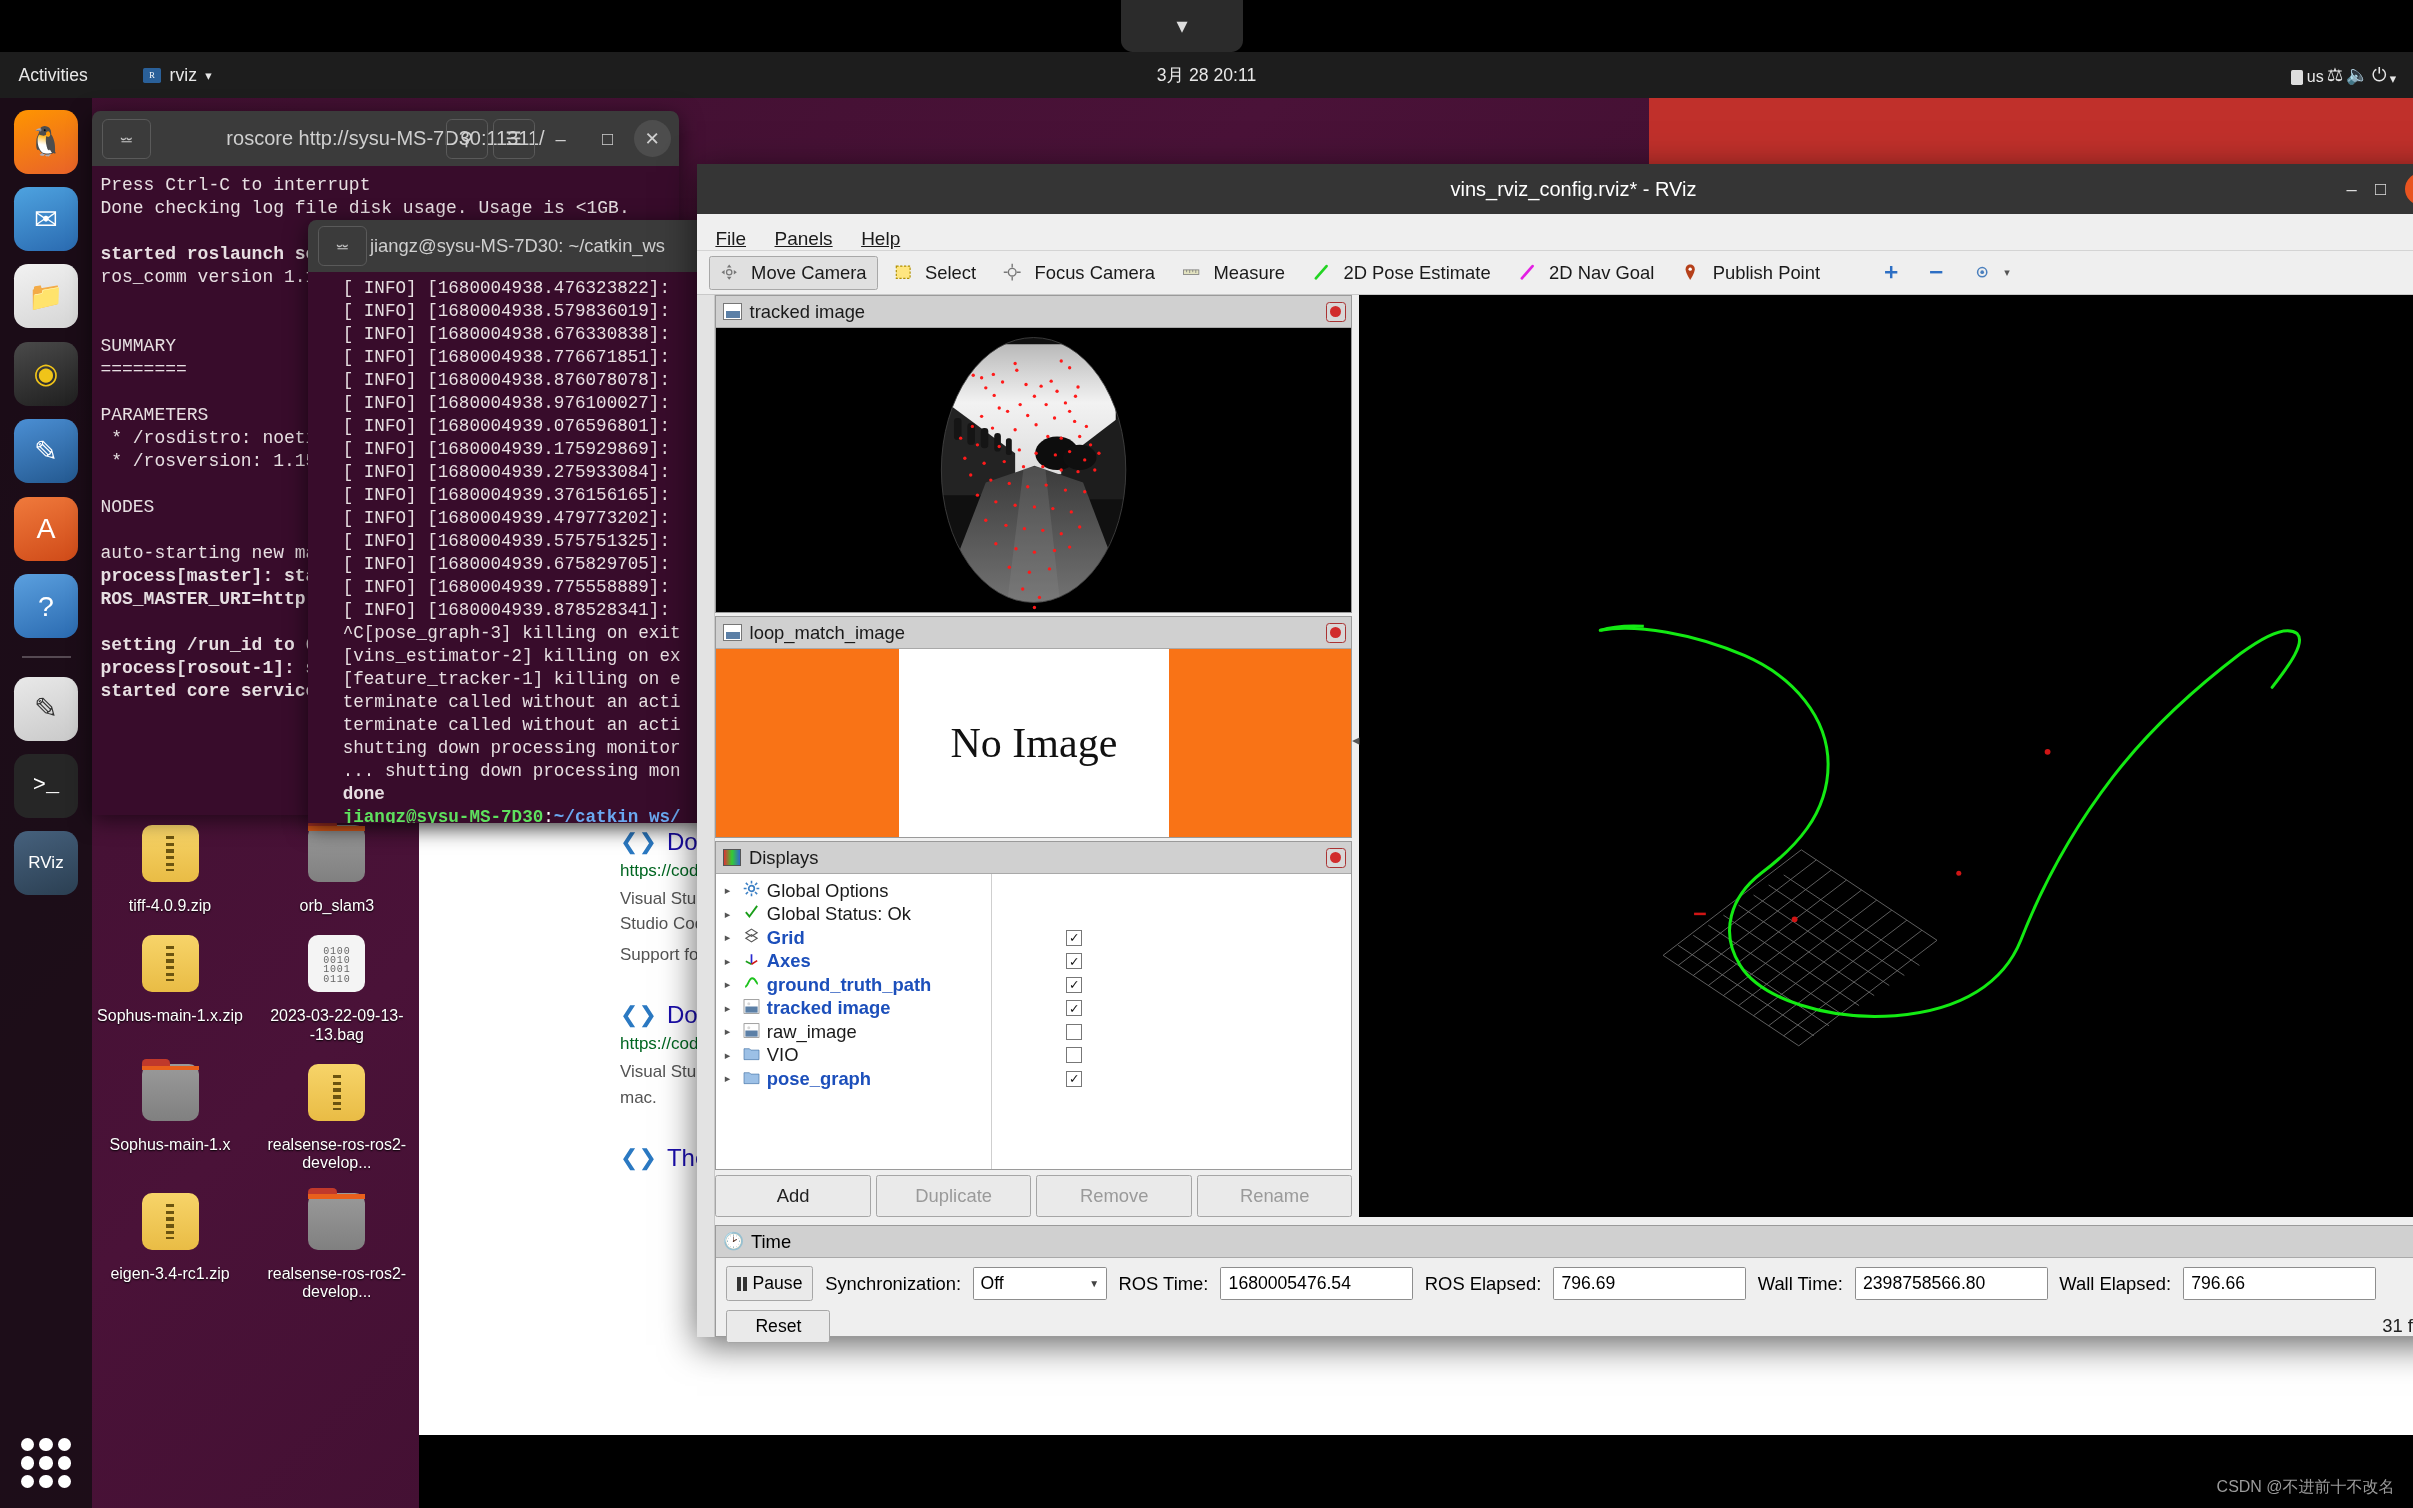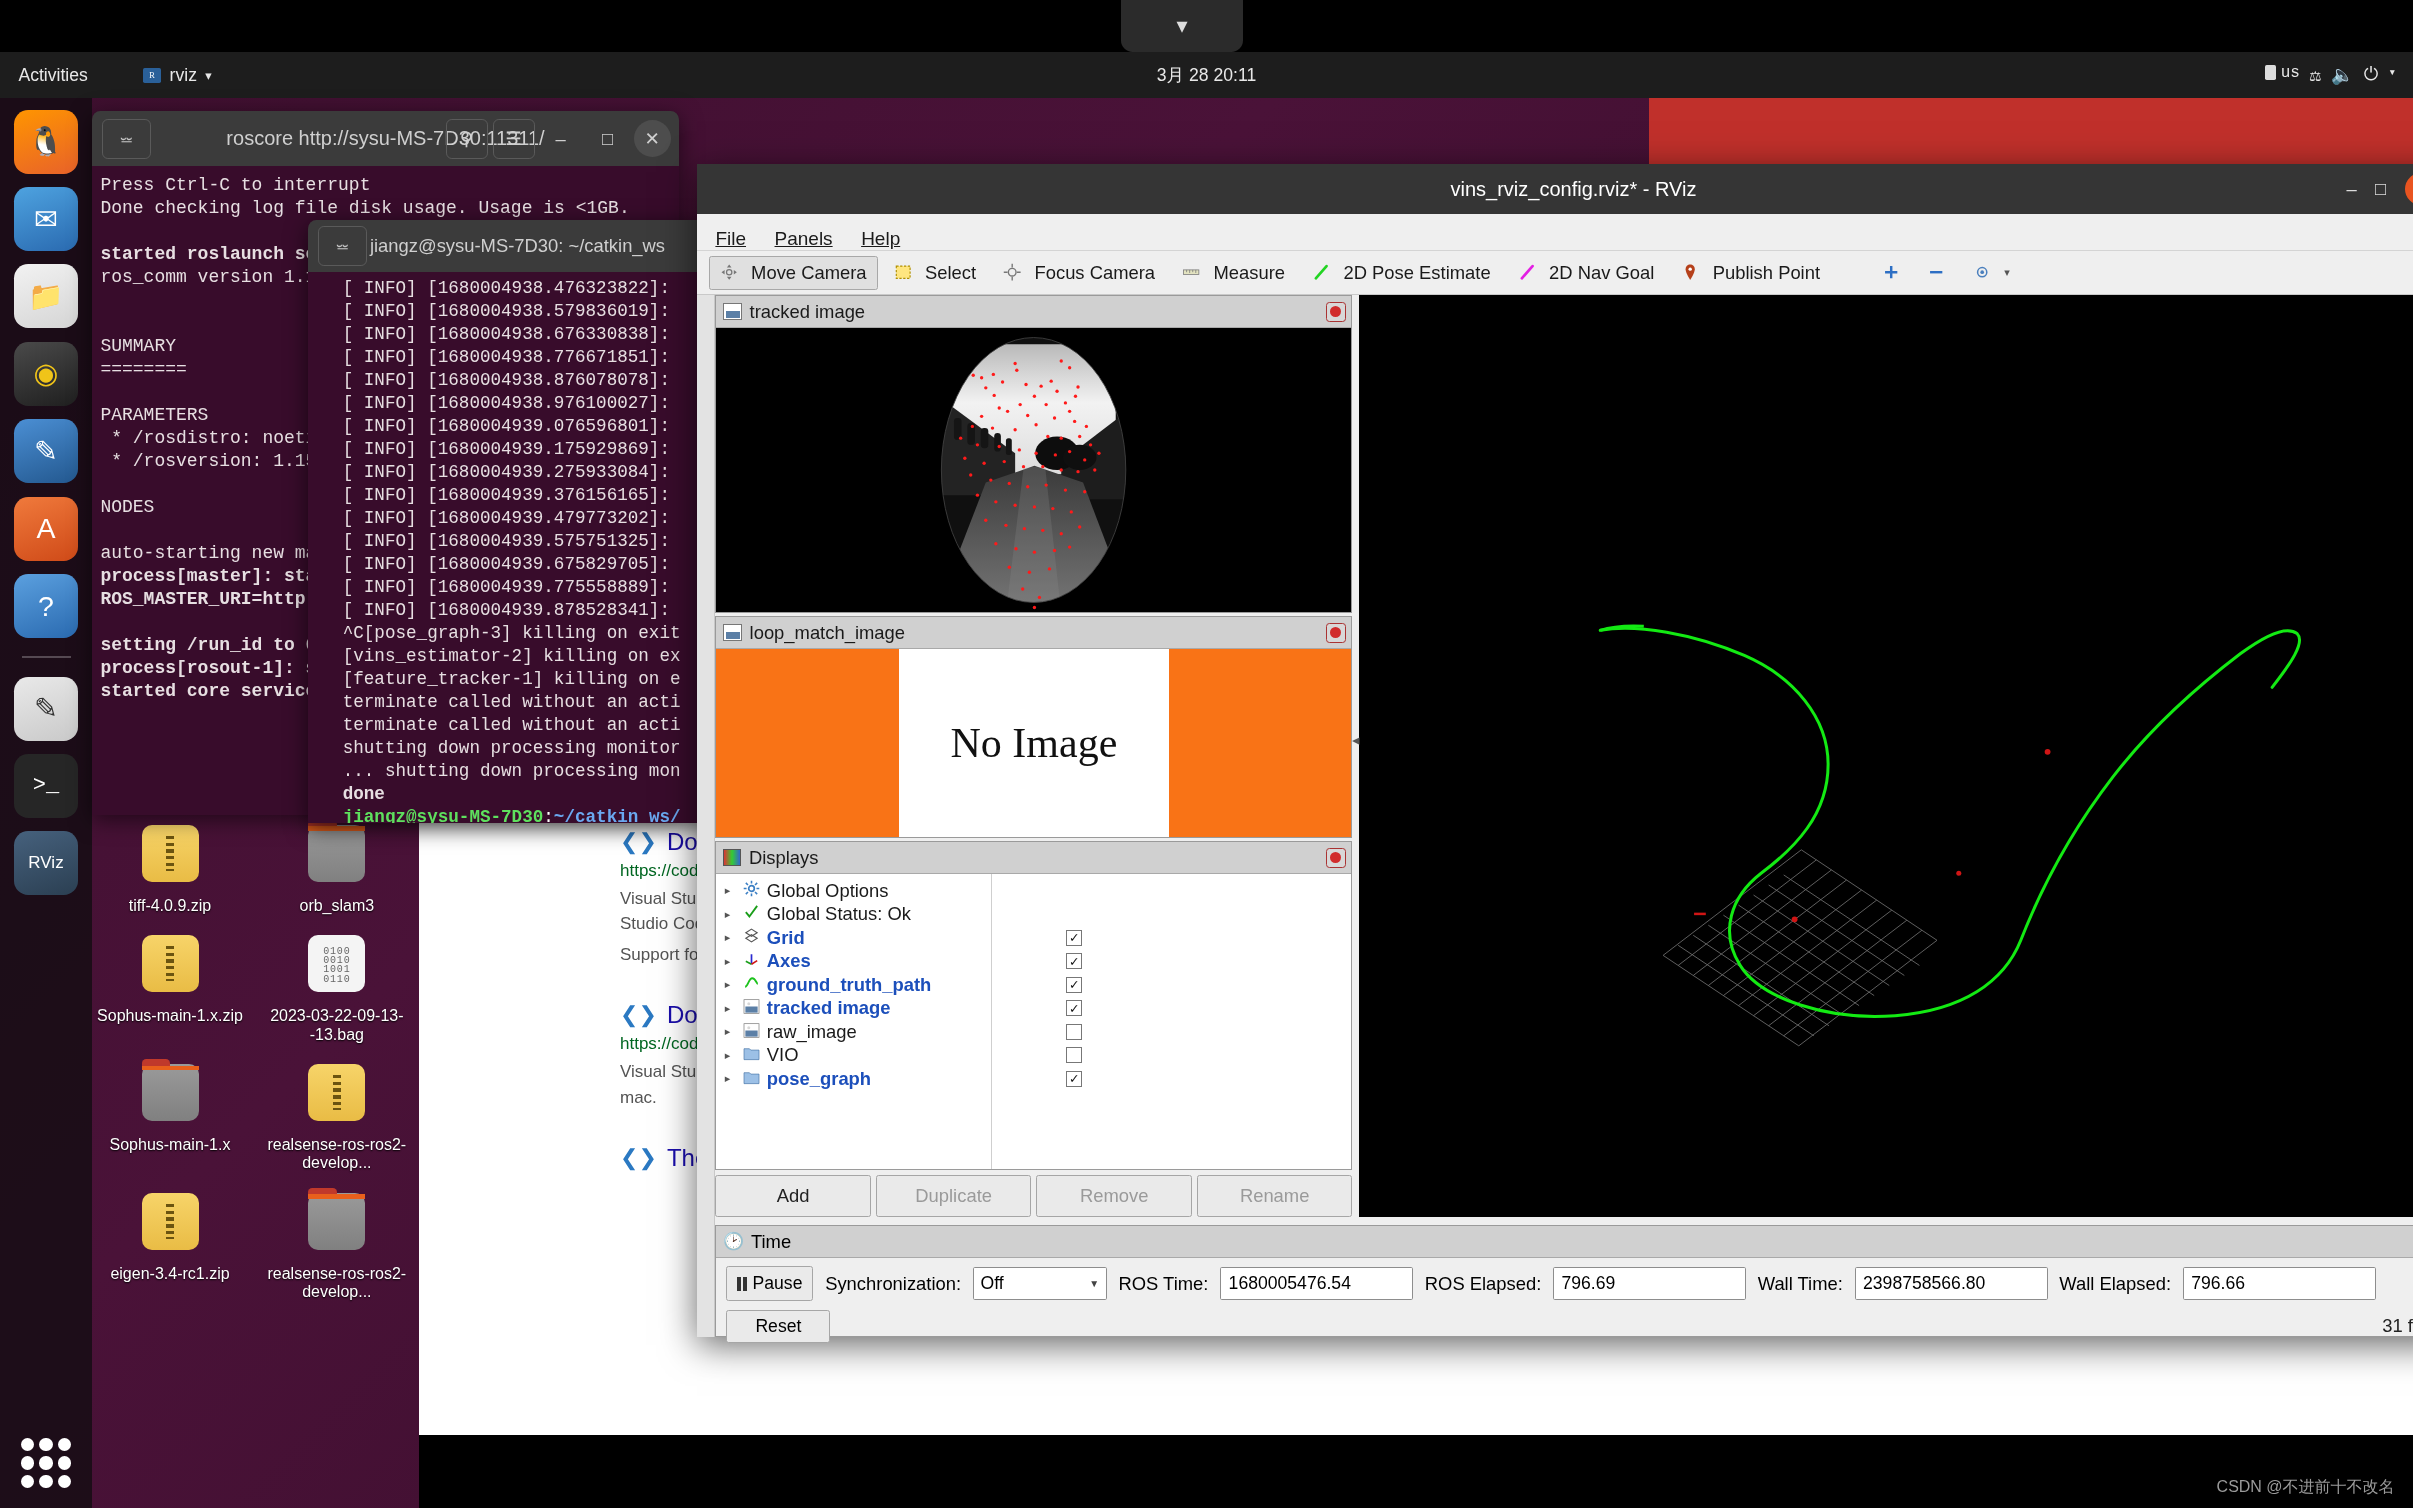--- a/index.html
+++ b/index.html
@@ -14,21 +14,21 @@
   
   .topbar { position:absolute; top:52px; left:0; width:2413px; height:46px;
     background:#1d1d1d; color:#e8e8e8; font-size:17.6px;
     display:flex; align-items:center; }
   .tb-activities { padding:0 15px 0 18.4px; }
   .tb-app { display:flex; align-items:center; gap:8.4px; margin-left:40px; }
   .tb-appicon { width:18.4px; height:15px; background:#2a6099; color:#fff;
     font-size:8.4px; line-height:15px; text-align:center; border-radius:1.7px;
     font-family:"Liberation Serif", serif; }
   .tb-clock { position:absolute; left:50%; transform:translateX(-50%); font-size:17.6px; }
-  .tb-right { position:absolute; right:17px; display:flex; align-items:flex-start; gap:10px;font-family:Liberation Mono, monospace; }
+  .tb-right { position:absolute; right:17px; display:flex; align-items:flex-end; gap:3px; }
   .kbd-ind { display:flex; align-items:center; gap:4.2px; font-size:16px; }
   .kbd-box { width:11.7px; height:15px; background:#ddd; border-radius:1.7px; }
   .glyph { font-size:18.4px; color:#e8e8e8; }
 
   
   .topstrip { position:absolute; top:0; left:0; width:2413px; height:52px; background:#000; }
   .pulldown { position:absolute; top:0; left:1121px; width:122px; height:52px;
     background:#2b2b2b; border-radius:0 0 11.7px 11.7px; display:flex;
     align-items:center; justify-content:center; }
   .pulldown .chev { color:#ddd; font-size:22px; line-height:1; }

